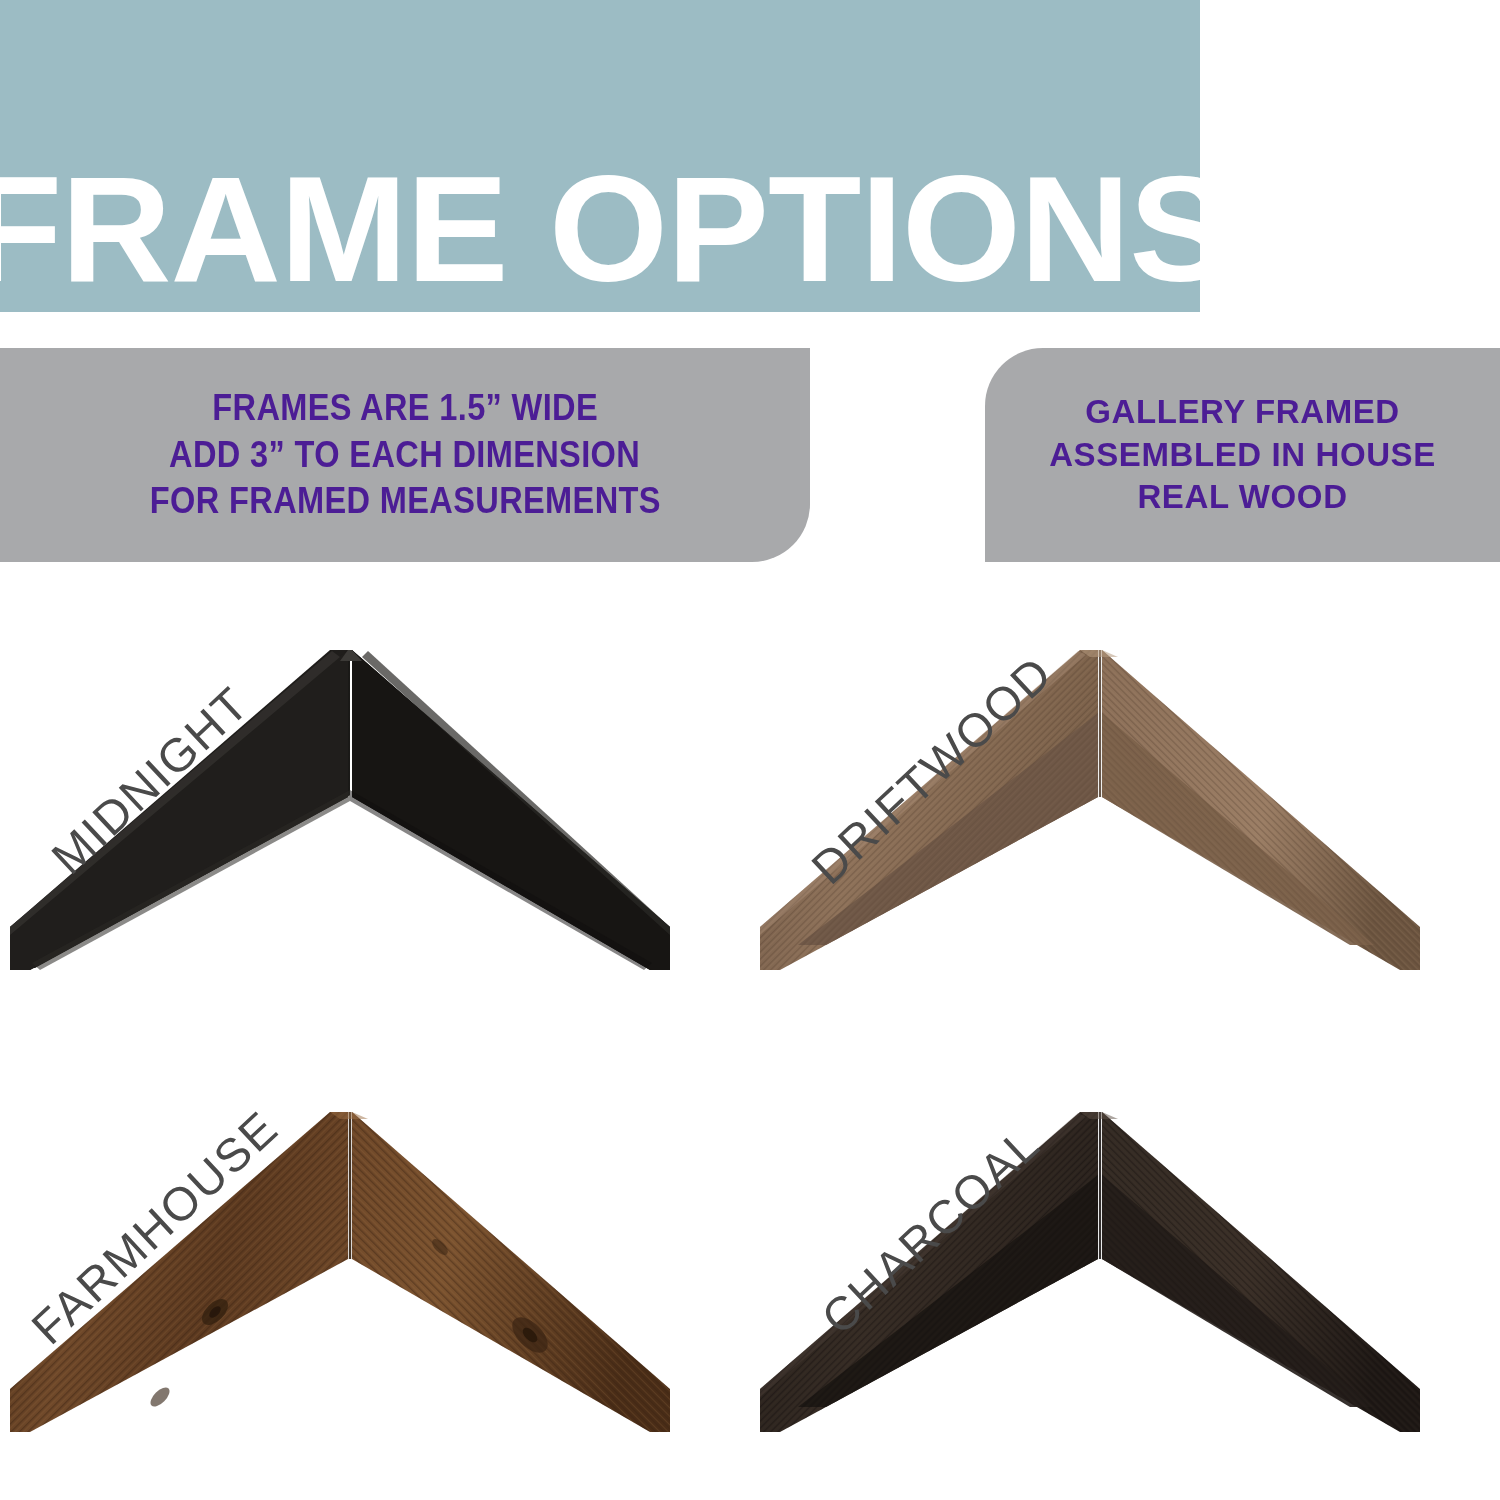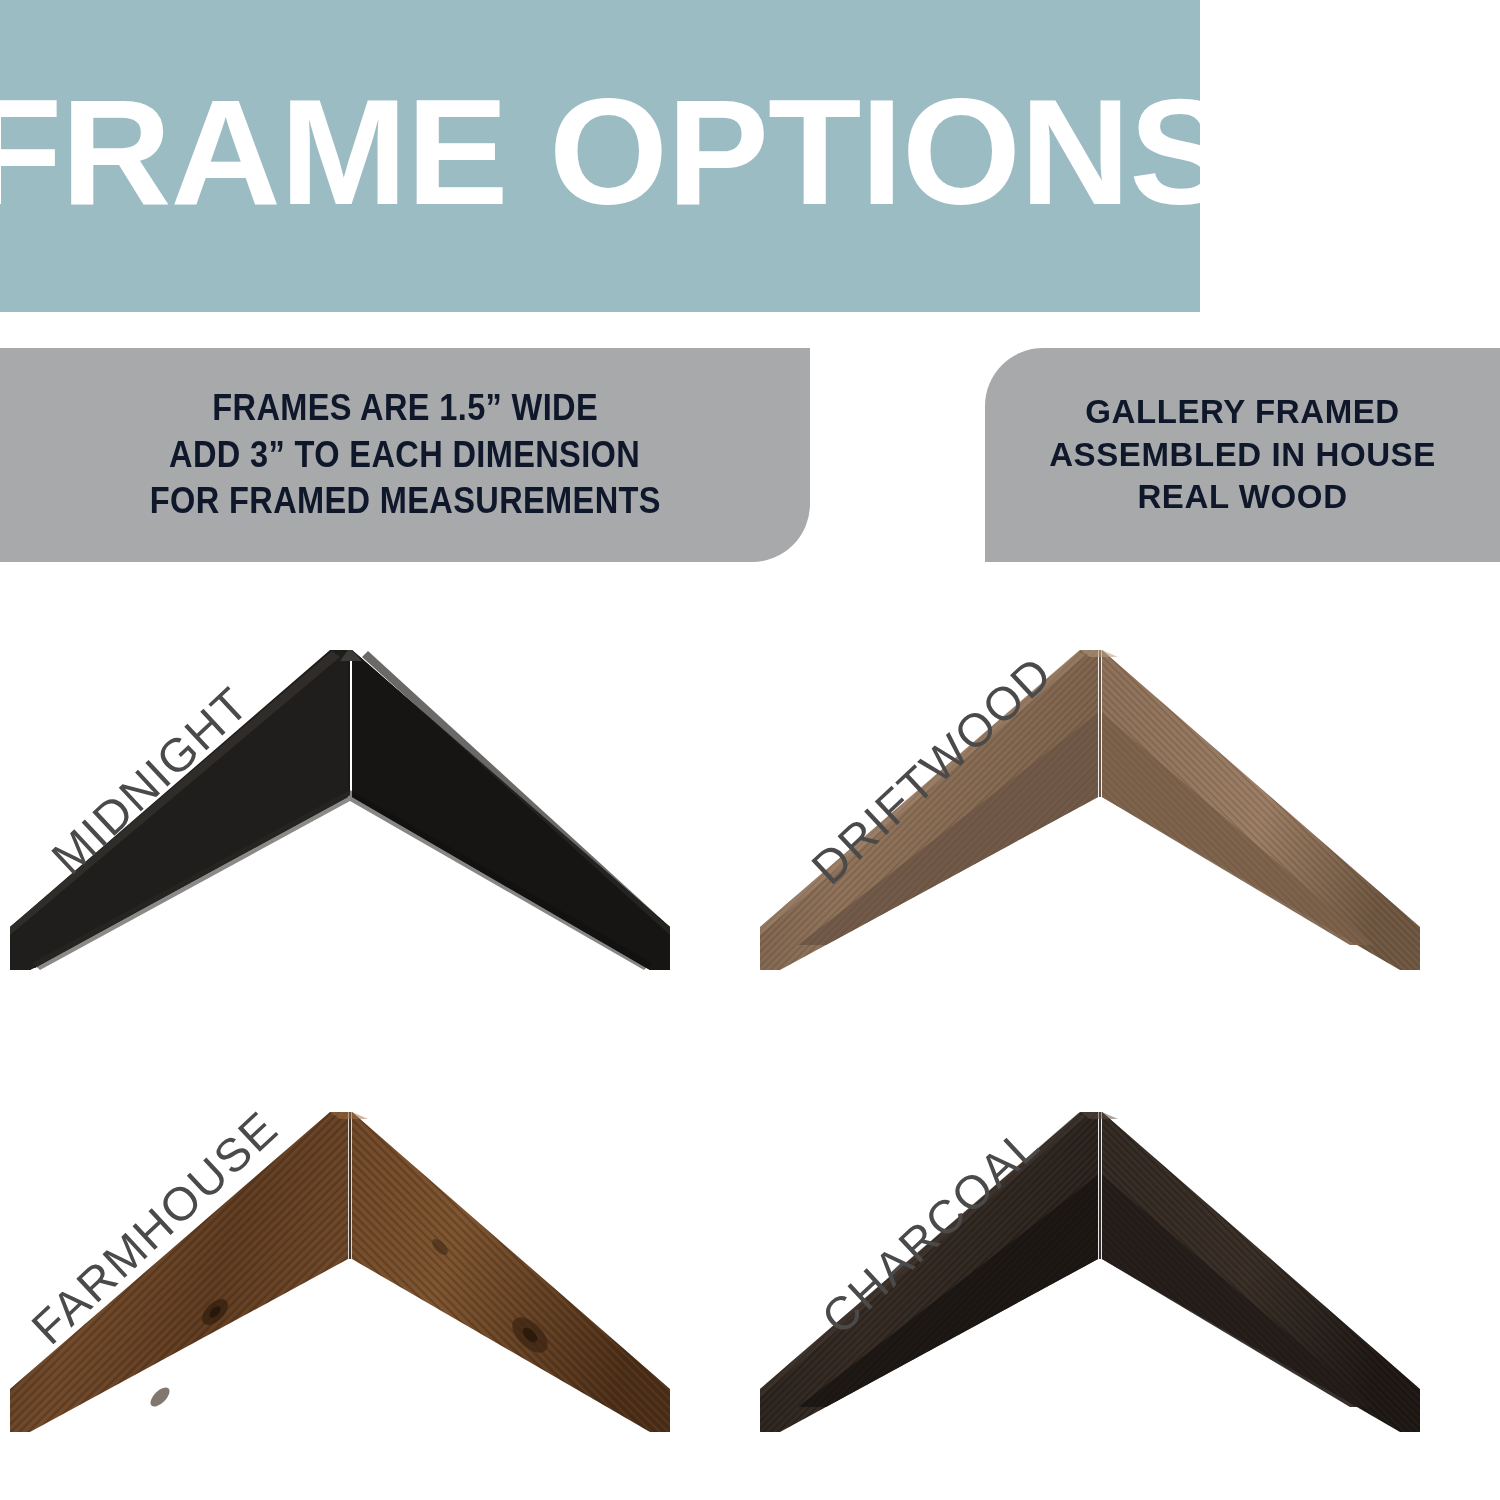--- a/index.html
+++ b/index.html
@@ -8,39 +8,39 @@
     background:#ffffff;
     font-family:"Liberation Sans", sans-serif;
     overflow:hidden;
     position:relative;
   }
 
   
   .banner{
     position:absolute;left:0;top:0;width:1200px;height:312px;
     background:#9cbcc4;
-    display:flex;align-items:center;justify-content:center;
+    display:flex;align-items:flex-end;justify-content:center;
   }
   .banner-title{
     color:#ffffff;
     font-family:"Liberation Sans", sans-serif;
     font-weight:700;
     font-size:150px;
     letter-spacing:-1px;
     line-height:1;
     transform:scaleX(1.02);
     white-space:nowrap;
     padding-bottom:8px;
   }
 
   
   .info-box{
     position:absolute;
     background:#a8a9ab;
-    color:#0f172a;
+    color:#4c1d95;
     display:flex;flex-direction:column;
     align-items:center;justify-content:center;
     text-align:center;
   }
   .info-left{
     left:0;top:348px;width:810px;height:214px;
     border-bottom-right-radius:58px;
   }
   .info-right{
     left:985px;top:348px;width:515px;height:214px;

